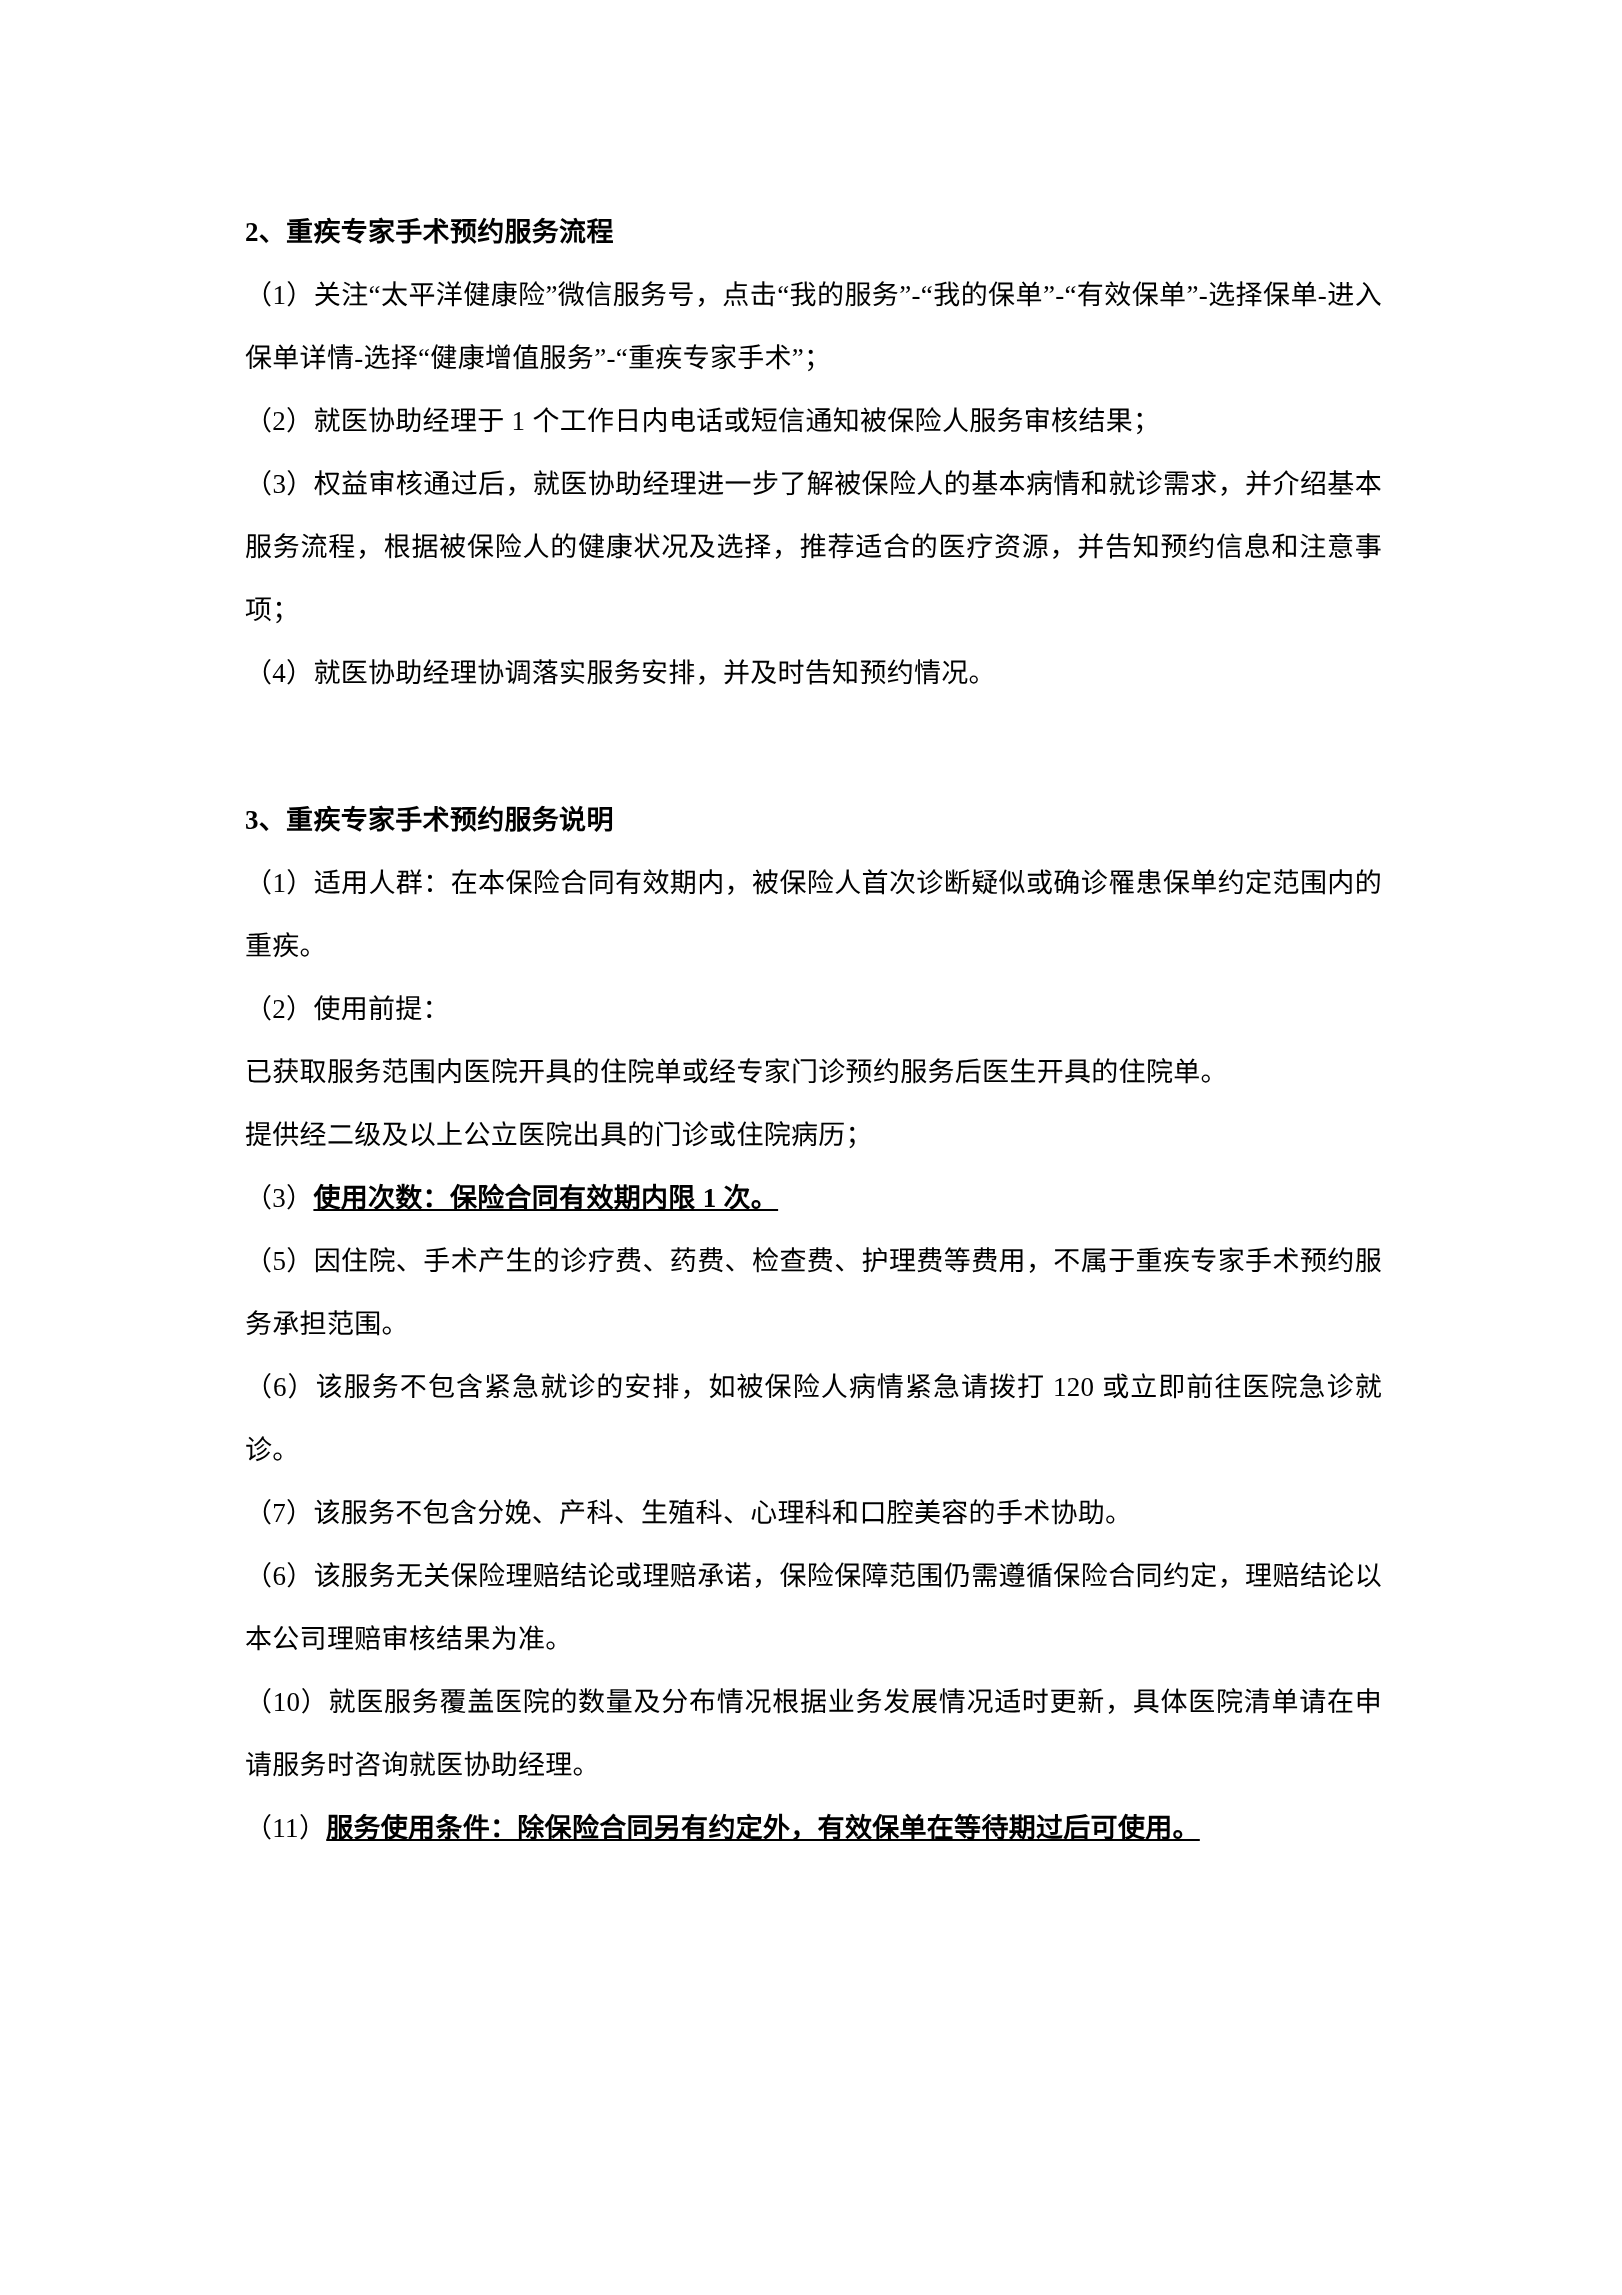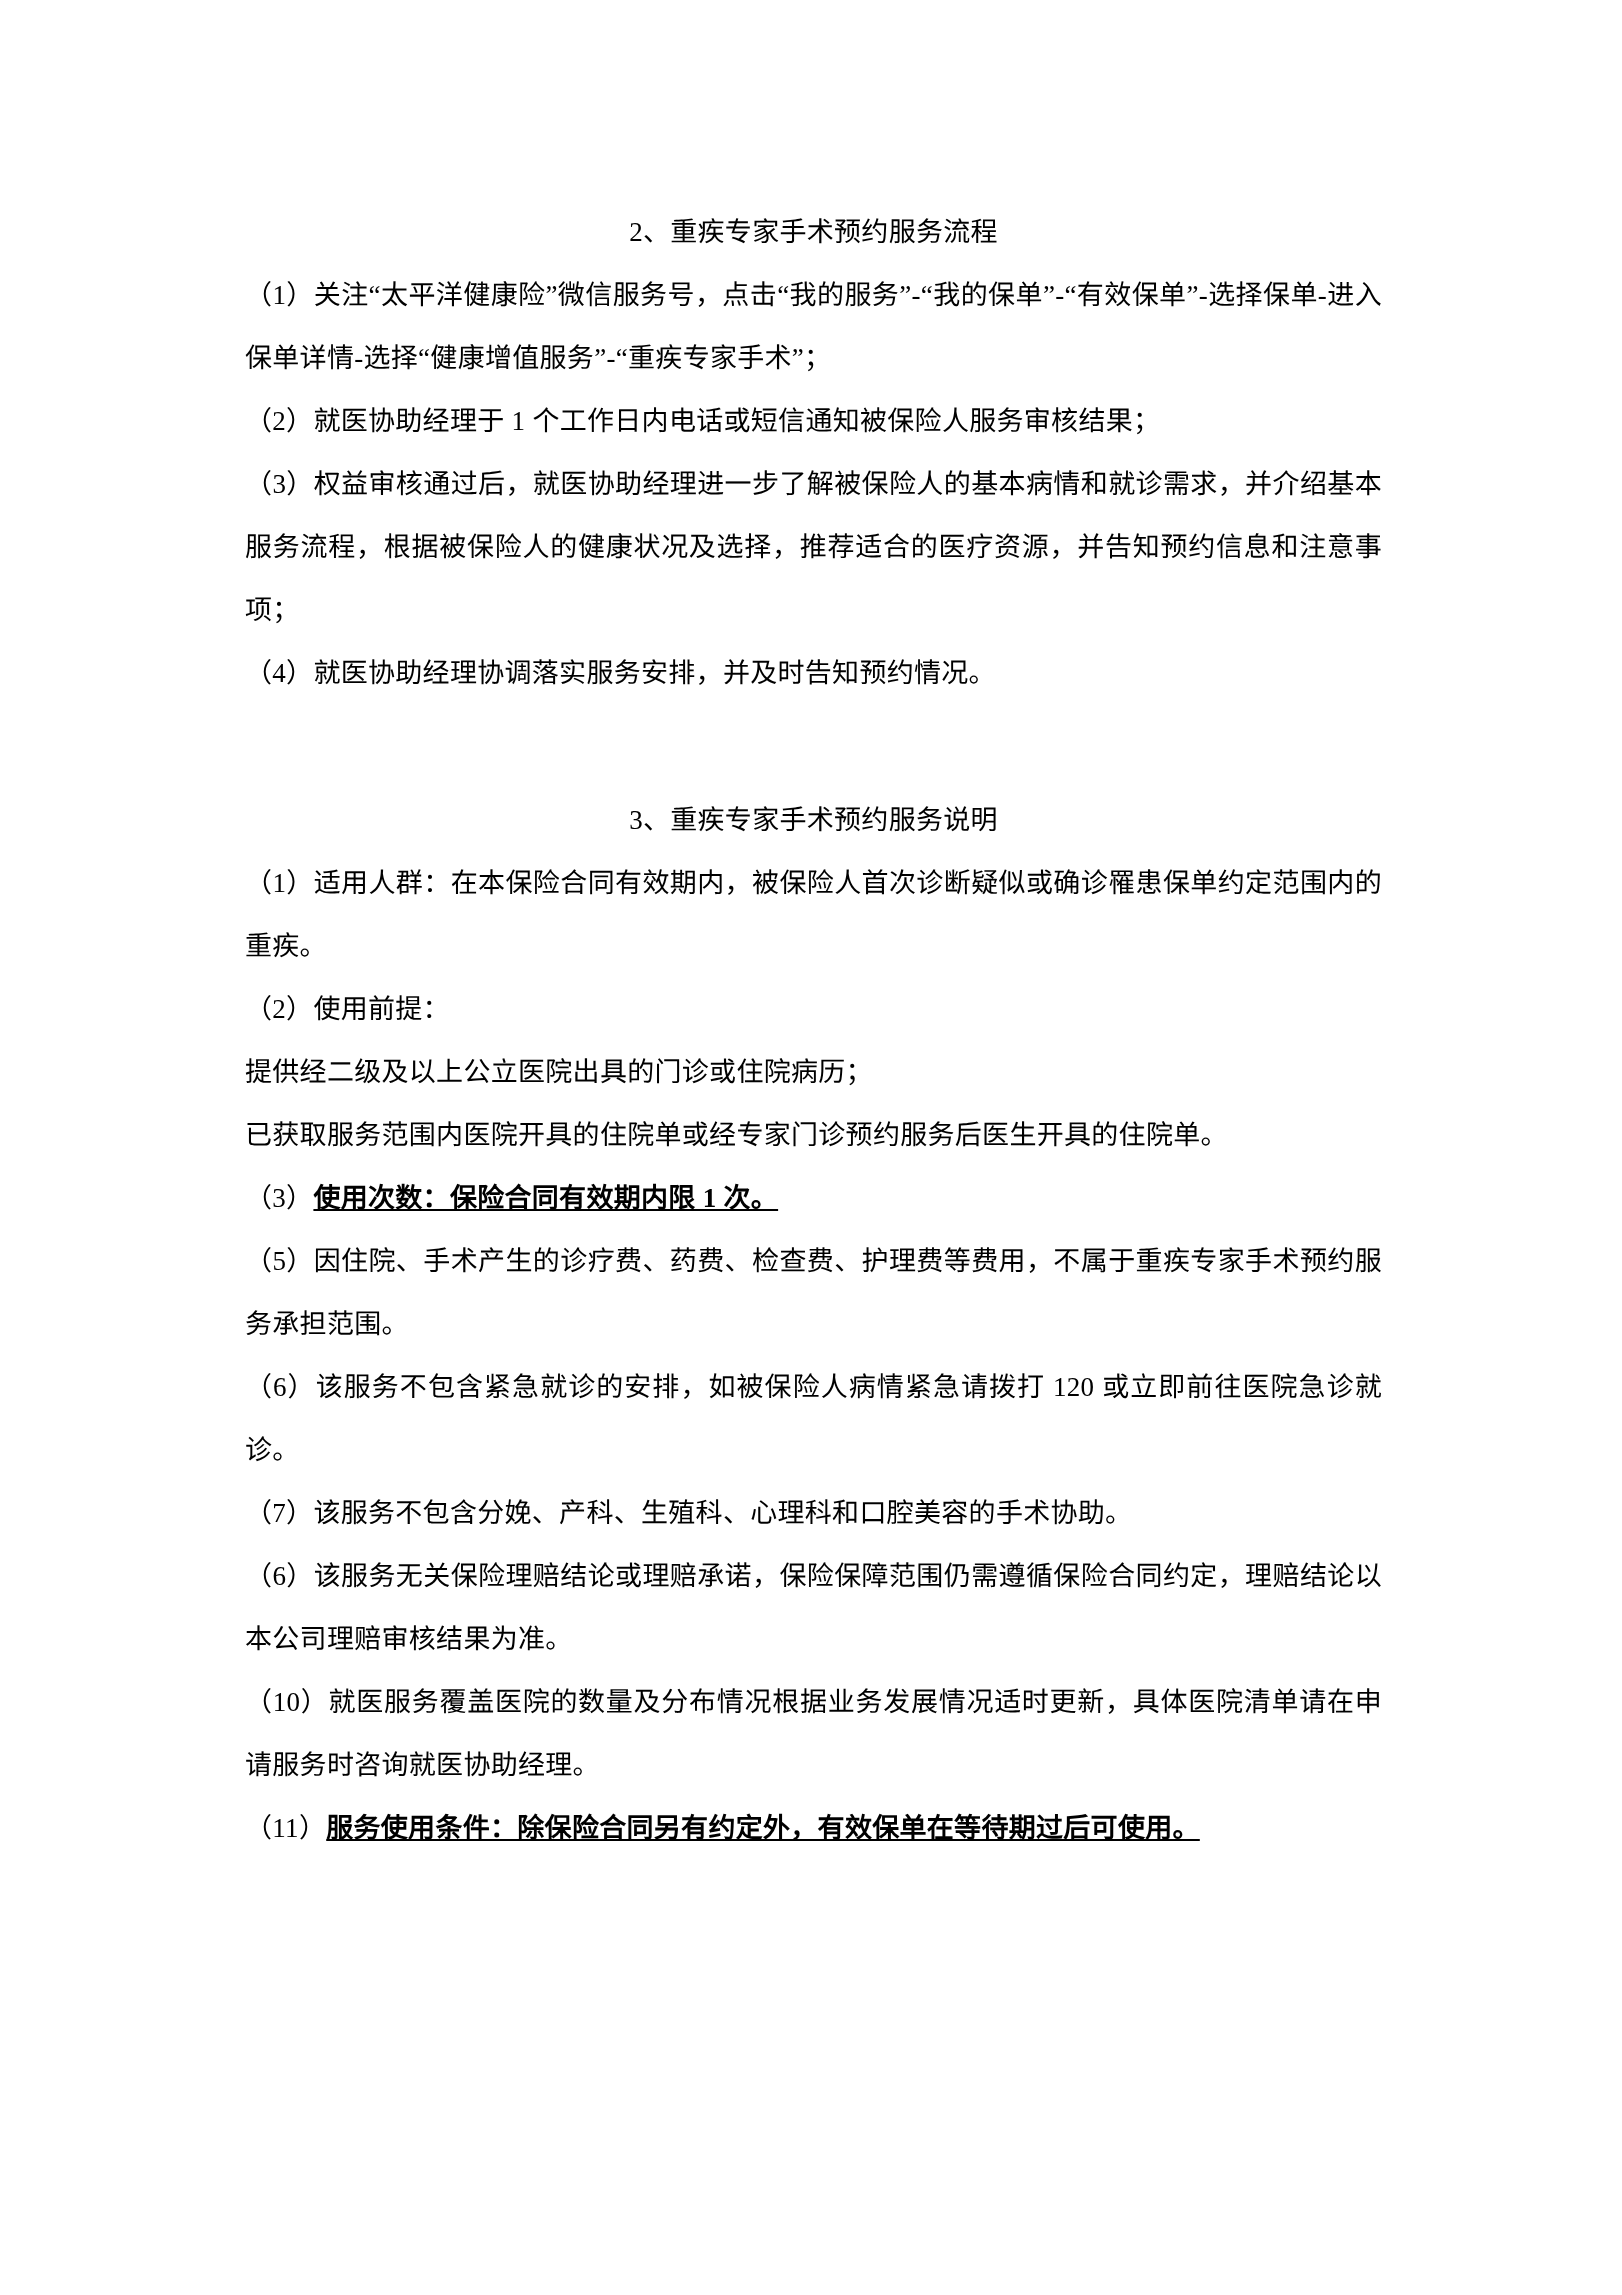--- a/index.html
+++ b/index.html
@@ -23,22 +23,22 @@
     color: #000000;
   }
   .content p {
     margin: 0;
     font-size: 27px;
     line-height: 63px;
     text-align: justify;
     letter-spacing: 0.3px;
   }
   .content p.heading {
-    font-weight: normal;
-    text-align: center;
+    font-weight: bold;
+    text-align: left;
   }
   .content span.bold {
     font-weight: bold;
     text-decoration: underline;
   }
   .section-gap {
     height: 84px;
   }
 </style>
 </head>
@@ -48,22 +48,22 @@
   <div class="content">
       <p class="heading">2、重疾专家手术预约服务流程</p>
       <p><span>（1）关注“太平洋健康险”微信服务号，点击“我的服务”-“我的保单”-“有效保单”-选择保单-进入保单详情-选择“健康增值服务”-“重疾专家手术”；</span></p>
       <p><span>（2）就医协助经理于 1 个工作日内电话或短信通知被保险人服务审核结果；</span></p>
       <p><span>（3）权益审核通过后，就医协助经理进一步了解被保险人的基本病情和就诊需求，并介绍基本服务流程，根据被保险人的健康状况及选择，推荐适合的医疗资源，并告知预约信息和注意事项；</span></p>
       <p><span>（4）就医协助经理协调落实服务安排，并及时告知预约情况。</span></p>
       <div class="section-gap"></div>
       <p class="heading">3、重疾专家手术预约服务说明</p>
       <p><span>（1）适用人群：在本保险合同有效期内，被保险人首次诊断疑似或确诊罹患保单约定范围内的重疾。</span></p>
       <p><span>（2）使用前提：</span></p>
+      <p><span>已获取服务范围内医院开具的住院单或经专家门诊预约服务后医生开具的住院单。</span></p>
       <p><span>提供经二级及以上公立医院出具的门诊或住院病历；</span></p>
-      <p><span>已获取服务范围内医院开具的住院单或经专家门诊预约服务后医生开具的住院单。</span></p>
       <p><span>（3）</span><span class="bold">使用次数：保险合同有效期内限 1 次。</span></p>
       <p><span>（5）因住院、手术产生的诊疗费、药费、检查费、护理费等费用，不属于重疾专家手术预约服务承担范围。</span></p>
       <p><span>（6）该服务不包含紧急就诊的安排，如被保险人病情紧急请拨打 120 或立即前往医院急诊就诊。</span></p>
       <p><span>（7）该服务不包含分娩、产科、生殖科、心理科和口腔美容的手术协助。</span></p>
       <p><span>（6）该服务无关保险理赔结论或理赔承诺，保险保障范围仍需遵循保险合同约定，理赔结论以本公司理赔审核结果为准。</span></p>
       <p><span>（10）就医服务覆盖医院的数量及分布情况根据业务发展情况适时更新，具体医院清单请在申请服务时咨询就医协助经理。</span></p>
       <p><span>（11）</span><span class="bold">服务使用条件：除保险合同另有约定外，有效保单在等待期过后可使用。</span></p>
     </div>
 </div>
 

